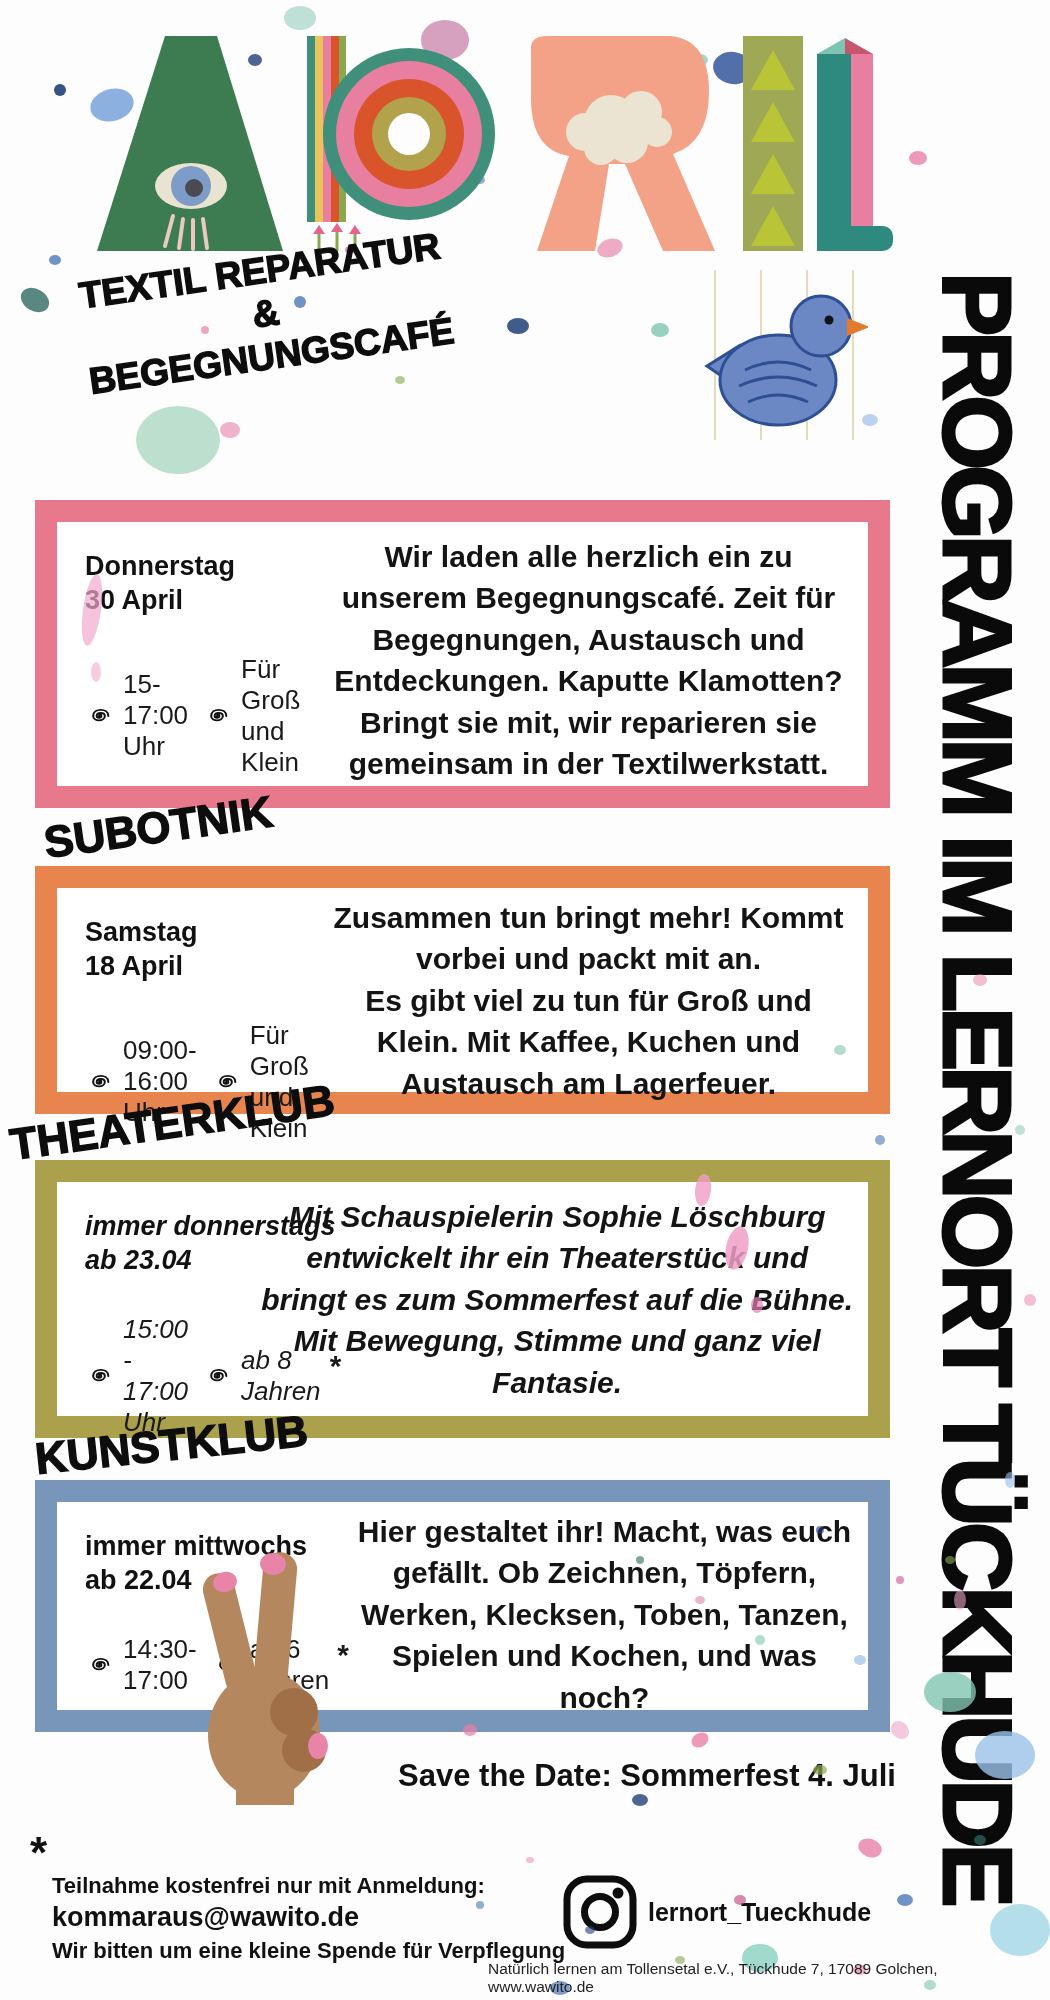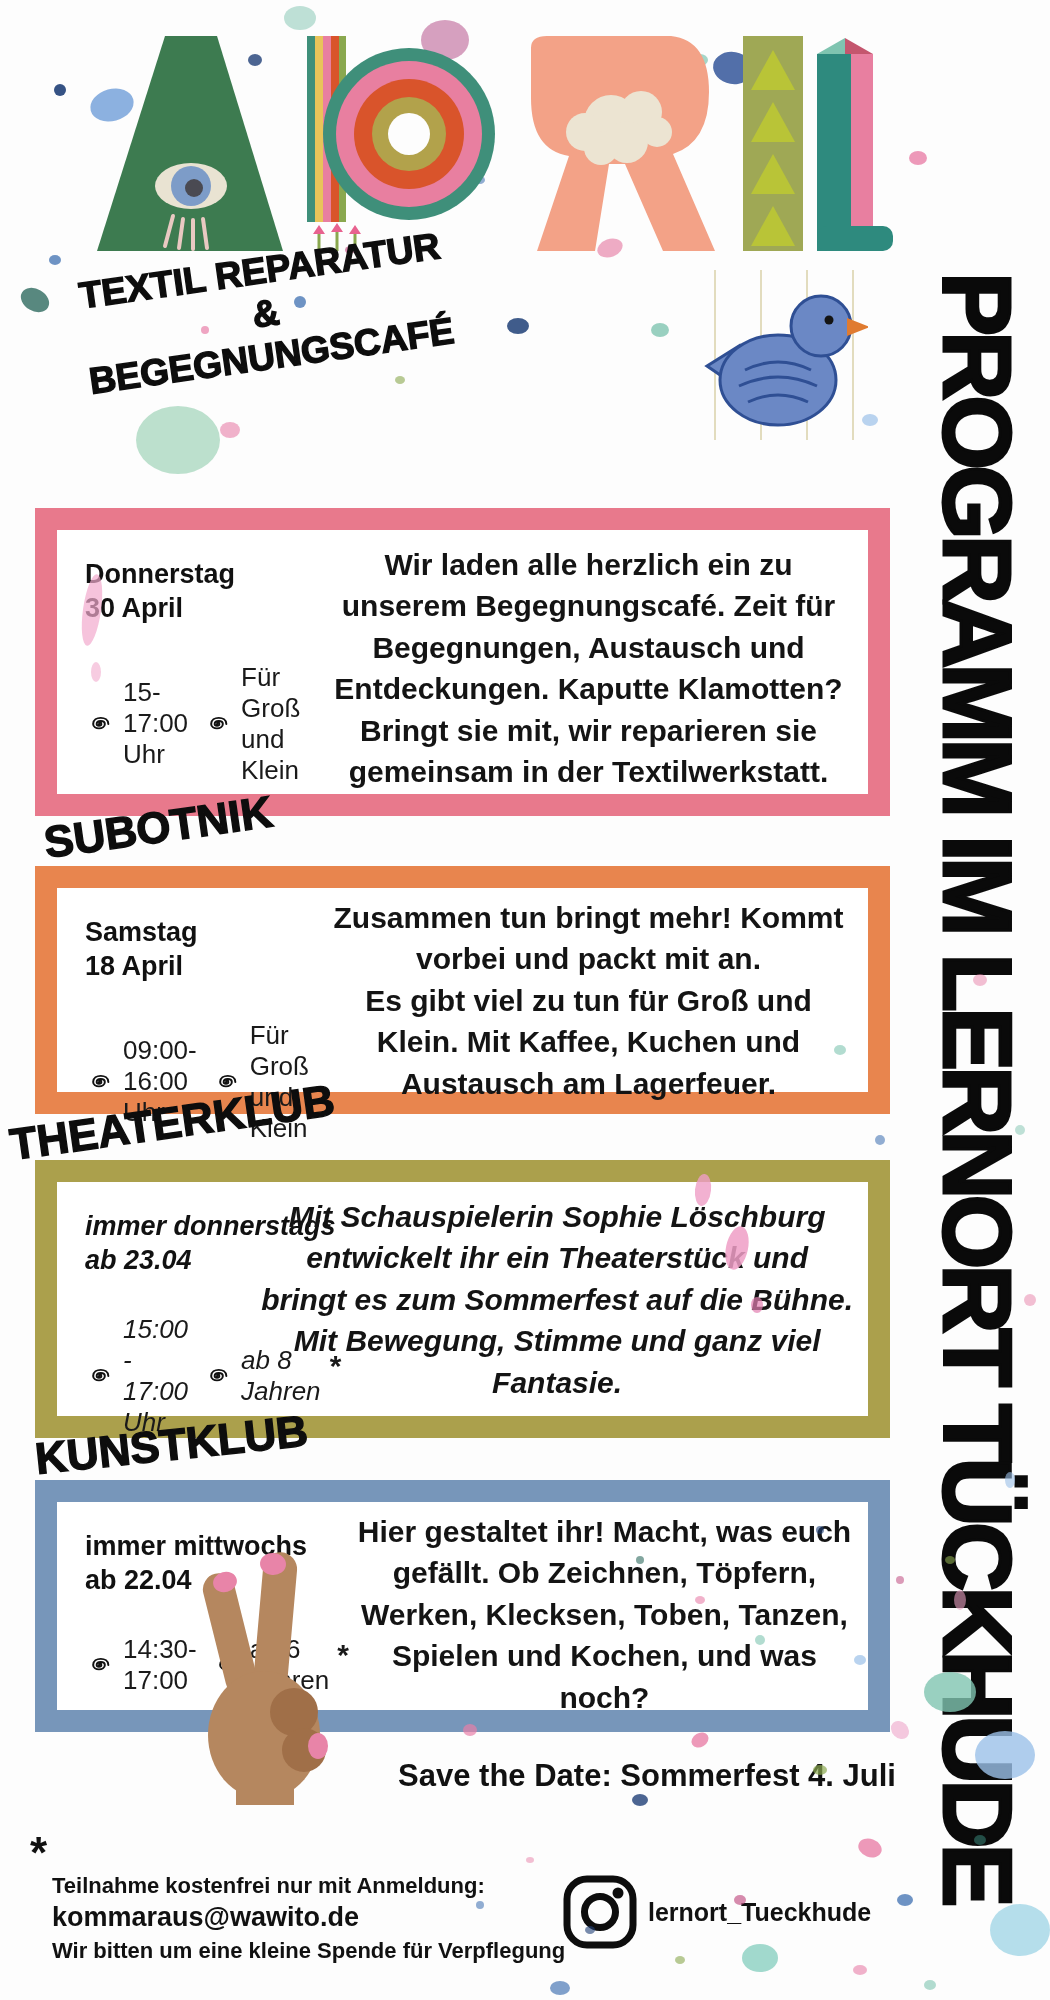--- a/index.html
+++ b/index.html
@@ -25,21 +25,21 @@
   .section-title{position:absolute;z-index:3;font-weight:800;color:#0d0d0d;
     -webkit-text-stroke:1.4px #0d0d0d;transform-origin:left bottom;white-space:nowrap;}
   #title-textil{left:42px;top:282px;width:470px;text-align:center;font-size:37px;line-height:1.16;transform:rotate(-8deg);white-space:normal;}
   #title-subotnik{left:48px;top:818px;font-size:44px;transform:rotate(-8deg);}
   #title-theaterklub{left:14px;top:1120px;font-size:44px;transform:rotate(-8deg);}
   #title-kunstklub{left:38px;top:1434px;font-size:44px;transform:rotate(-6deg);}
 
   
   .box{position:absolute;left:35px;width:855px;background:#fff;border-style:solid;border-width:22px;
        box-sizing:border-box;display:flex;z-index:2;}
-  #box-textil{top:500px;height:308px;margin-top:8px;}
+  #box-textil{top:500px;height:308px;}
   #box-subotnik{top:866px;height:248px;}
   #box-theaterklub{top:1160px;height:278px;font-style:italic;}
   #box-kunstklub{top:1480px;height:252px;}
   .box-left{flex:0 0 262px;padding:28px 0 0 28px;box-sizing:border-box;}
   .date{font-weight:700;font-size:27px;line-height:1.25;white-space:pre-line;}
   .details{margin-top:36px;display:flex;flex-direction:row;gap:15px;}
   .detail{display:flex;align-items:center;gap:10px;font-size:26px;font-weight:400;color:#1a1a1a;}
   .detail svg{flex:none;}
   .ast{font-weight:800;font-size:30px;position:relative;top:-10px;left:-2px;}
   .box-right{flex:1;padding:14px 14px 0 4px;text-align:center;font-weight:700;font-size:30px;
@@ -280,20 +280,21 @@
 
   <div id="instagram">
     <svg width="80" height="80" viewBox="0 0 80 80">
       <rect x="7" y="7" width="66" height="66" rx="20" fill="none" stroke="#0d0d0d" stroke-width="7"></rect>
       <circle cx="40" cy="40" r="15.5" fill="none" stroke="#0d0d0d" stroke-width="7"></circle>
       <circle cx="58" cy="21" r="5.5" fill="#0d0d0d"></circle>
     </svg>
     <span class="handle">lernort_Tueckhude</span>
   </div>
 
+  <div id="imprint">Natürlich lernen am Tollensetal e.V., Tückhude 7, 17089 Golchen, www.wawito.de</div>
 
 <div class="splat under" style="left: 421px; top: 20px; width: 48px; height: 40px; background: rgb(207, 143, 180); opacity: 0.85; transform: rotate(0deg);"></div>
     <div class="splat under" style="left: 354px; top: 95px; width: 36px; height: 30px; background: rgb(138, 168, 79); opacity: 0.8; transform: rotate(20deg);"></div>
     <div class="splat under" style="left: 410px; top: 87px; width: 20px; height: 16px; background: rgb(191, 90, 143); opacity: 0.9; transform: rotate(0deg);"></div>
     <div class="splat under" style="left: 90px; top: 89px; width: 44px; height: 32px; background: rgb(111, 158, 216); opacity: 0.8; transform: rotate(-15deg);"></div>
     <div class="splat under" style="left: 54px; top: 84px; width: 12px; height: 12px; background: rgb(31, 63, 119); opacity: 0.9; transform: rotate(0deg);"></div>
     <div class="splat under" style="left: 148px; top: 155px; width: 24px; height: 20px; background: rgb(232, 127, 168); opacity: 0.7; transform: rotate(0deg);"></div>
     <div class="splat under" style="left: 20px; top: 289px; width: 30px; height: 22px; background: rgb(46, 106, 95); opacity: 0.8; transform: rotate(30deg);"></div>
     <div class="splat under" style="left: 49px; top: 255px; width: 12px; height: 10px; background: rgb(74, 120, 181); opacity: 0.8; transform: rotate(0deg);"></div>
     <div class="splat under" style="left: 136px; top: 406px; width: 84px; height: 68px; background: rgb(181, 221, 200); opacity: 0.9; transform: rotate(0deg);"></div>

